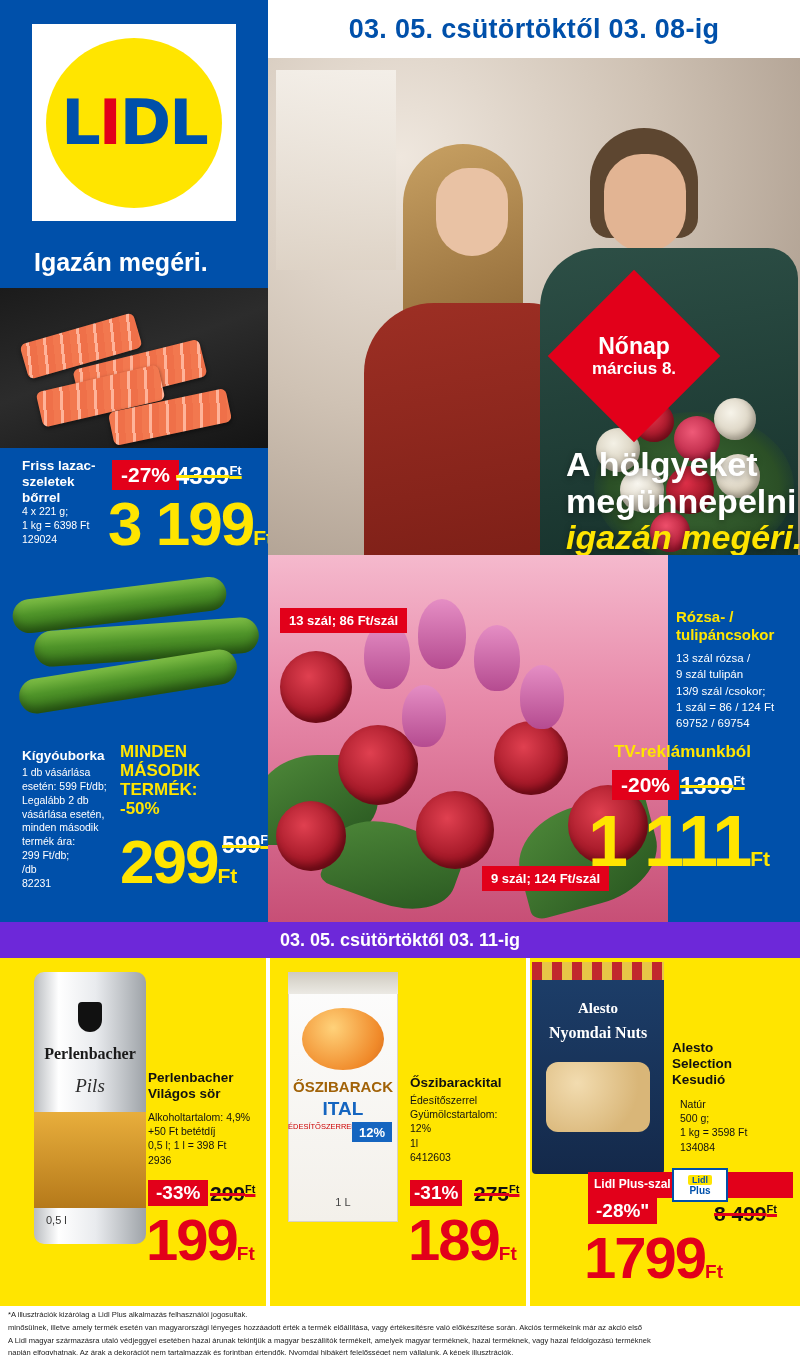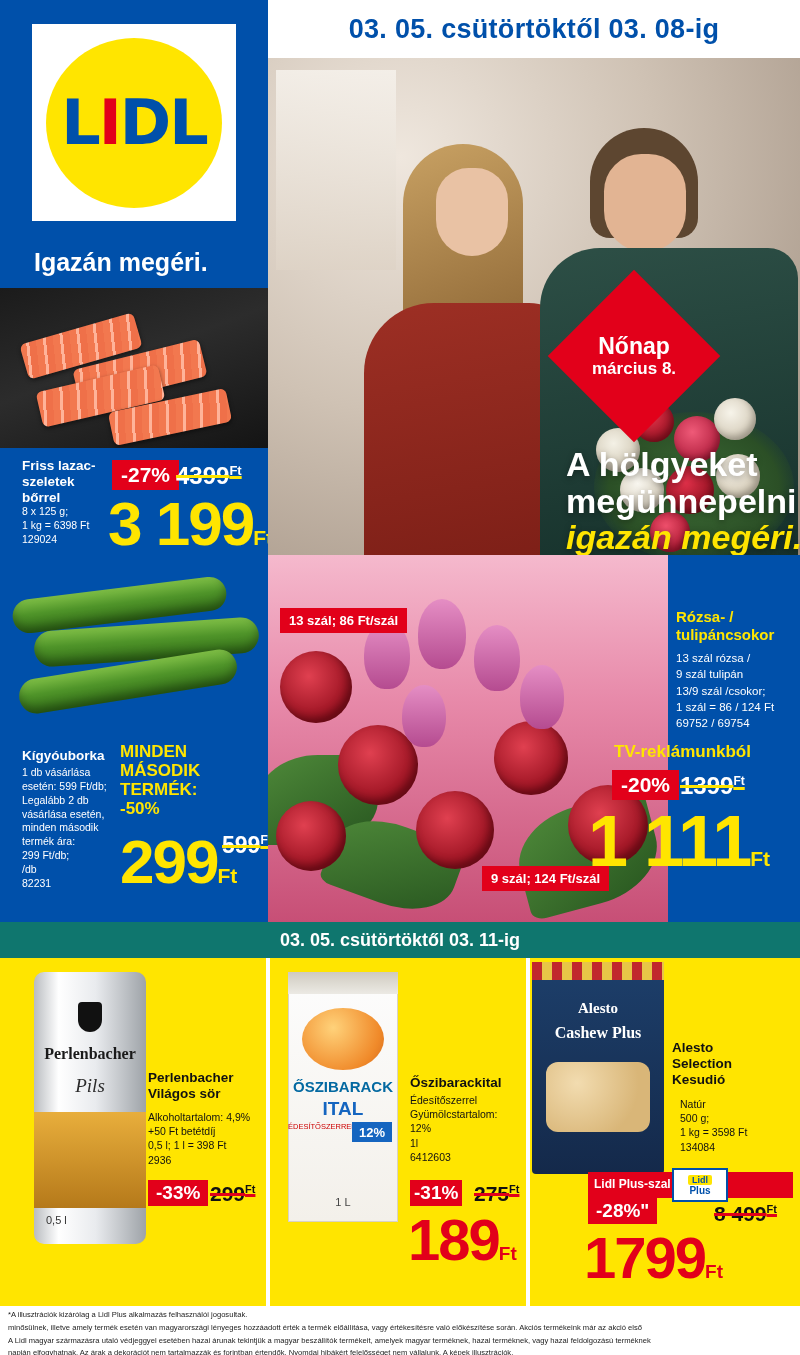--- a/index.html
+++ b/index.html
@@ -248,21 +248,21 @@
   .old-1399 sup { font-size: 12px; text-decoration:none; }
   .price-1111 {
     position:absolute; left: 588px; top: 800px;
     font-size: 72px; font-weight:bold; color:#ffe500; letter-spacing:-2px;
   }
   .price-1111 .ft { font-size: 21px; letter-spacing:0; }
 
   
   .date-banner-2 {
     position:absolute; left:0; top: 922px; width: 800px; height: 36px;
-    background:#0f766e; color:#ffffff;
+    background:#6d28d9; color:#ffffff;
     display:flex; align-items:center; justify-content:center;
     font-size: 18px; font-weight:bold;
   }
 
   
   .yellow-zone {
     position:absolute; left:0; top:958px; width:800px; height: 348px;
     background:#ffe500;
   }
   .vdiv { position:absolute; top:958px; width:4px; height:348px; background:#ffffff; }
@@ -310,21 +310,21 @@
     position:absolute; left: 288px; top: 972px; width: 110px; height: 250px;
     background: linear-gradient(180deg,#fdfdfd 0%,#f3f0ea 100%);
     border: 1px solid #d8d2c6;
   }
   .juice-top { position:absolute; left:288px; top:972px; width:110px; height:22px;
     background: linear-gradient(180deg,#cfcac0,#eceae4);}
   .juice-peach { position:absolute; left: 302px; top: 1008px; width: 82px; height: 62px;
     background: radial-gradient(circle at 38% 32%, #ffd27a, #f08a2a 70%, #d2661a 100%);
     border-radius: 50%;}
   .juice-title { position:absolute; left:288px; top:1078px; width:110px; text-align:center;
-    font-size: 15px; font-weight:bold; color:#0369a1;}
+    font-size: 15px; font-weight:bold; color:#a16207;}
   .juice-ital { position:absolute; left:288px; top:1098px; width:110px; text-align:center;
     font-size: 19px; font-weight:bold; color:#1565c0;}
   .juice-12 { position:absolute; left: 352px; top: 1122px; width: 40px; height: 20px;
     background:#1565c0; color:#fff; font-size: 13px; font-weight:bold;
     display:flex; align-items:center; justify-content:center;}
   .juice-edes { position:absolute; left:288px; top:1122px; width: 62px; text-align:center;
     font-size: 7.5px; color:#c00;}
   .juice-1l { position:absolute; left:288px; top:1196px; width:110px; text-align:center;
     font-size: 11px; color:#444;}
   .p2-name { position:absolute; left: 410px; top: 1075px; width: 110px;
@@ -406,21 +406,21 @@
   <div class="salmon-photo">
     <div class="fillet f1"></div>
     <div class="fillet f2"></div>
     <div class="fillet f3"></div>
     <div class="fillet f4"></div>
   </div>
 
   <div class="prod1-name" style="white-space:pre-line">Friss lazac-
 szeletek
 bőrrel</div>
-  <div class="prod1-desc" style="white-space:pre-line">8 x 125 g;
+  <div class="prod1-desc" style="white-space:pre-line">4 x 221 g;
 1 kg = 6398 Ft
 129024</div>
   <div class="badge-27">-27%</div>
   <div class="old-4399"><span>4399</span><sup>Ft</sup></div>
   <div class="price1"><span>3 199</span><span class="ft">Ft</span></div>
 
   <div class="cuke-photo">
     <div class="cuke c1"></div>
     <div class="cuke c2"></div>
     <div class="cuke c3"></div>
@@ -519,20 +519,21 @@
   <div class="beer-vol">0,5 l</div>
 
   <div class="p1-name" style="white-space:pre-line">Perlenbacher
 Világos sör</div>
   <div class="p1-desc" style="white-space:pre-line">Alkoholtartalom: 4,9%
 +50 Ft betétdíj
 0,5 l; 1 l = 398 Ft
 2936</div>
   <div class="b33">-33%</div>
   <div class="old299"><span>299</span><sup>Ft</sup></div>
+  <div class="price199"><span>199</span><span class="ft">Ft</span></div>
 
   <div class="juice-box"></div>
   <div class="juice-top"></div>
   <div class="juice-peach"></div>
   <div class="juice-title">ŐSZIBARACK</div>
   <div class="juice-ital">ITAL</div>
   <div class="juice-edes">ÉDESÍTŐSZERREL</div>
   <div class="juice-12">12%</div>
   <div class="juice-1l">1 L</div>
 
@@ -542,21 +543,21 @@
 12%
 1l
 6412603</div>
   <div class="b31">-31%</div>
   <div class="old275"><span>275</span><sup>Ft</sup></div>
   <div class="price189"><span>189</span><span class="ft">Ft</span></div>
 
   <div class="cashew-pack"></div>
   <div class="cashew-top"></div>
   <div class="cashew-brand">Alesto</div>
-  <div class="cashew-name">Cashew Plus</div>
+  <div class="cashew-name">Nyomdai Nuts</div>
   <div class="cashew-nuts"></div>
 
   <div class="p3-name" style="white-space:pre-line">Alesto
 Selection
 Kesudió</div>
   <div class="p3-desc" style="white-space:pre-line">Natúr
 500 g;
 1 kg = 3598 Ft
 134084</div>
   <div class="plus-bar"></div>

